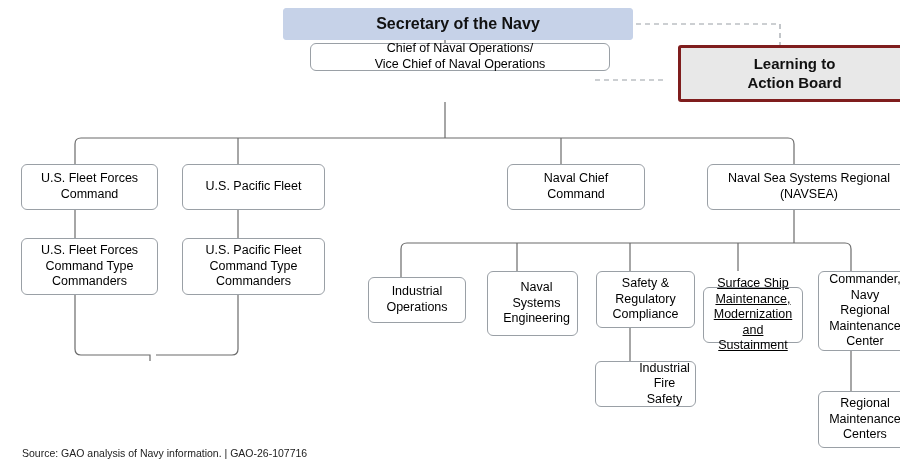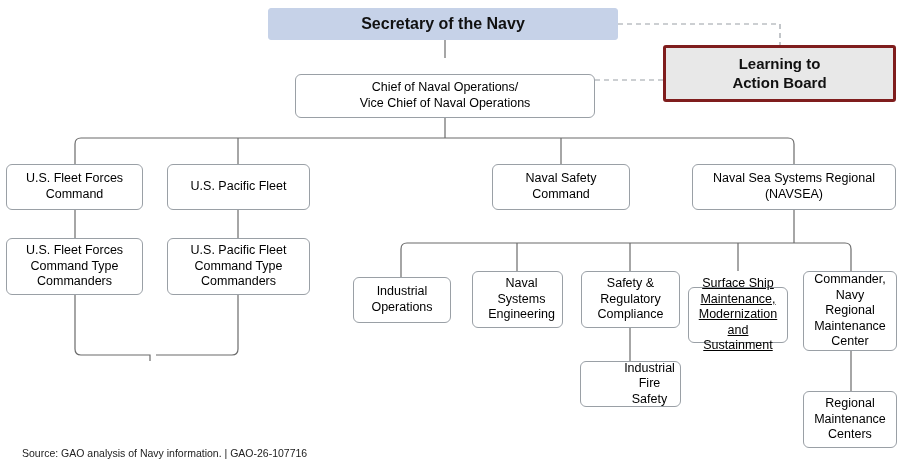--- a/index.html
+++ b/index.html
@@ -37,20 +37,21 @@
     justify-content: center;
     text-align: center;
     border: 1px solid #9aa0a6;
     border-radius: 6px;
     background: #ffffff;
     color: #000000;
     font-size: 12.5px;
     line-height: 1.25;
     padding: 4px 6px;
     white-space: pre-line;
+    margin-left: 15px;
   }
   .node.header {
     background: #c6d2e8;
     border: 1px solid #c6d2e8;
     border-radius: 3px;
     font-weight: bold;
     font-size: 16px;
     color: #111111;
   }
   .node.board {
@@ -99,40 +100,40 @@
     <path d="M 401 277 L 401 249 Q 401 243 407 243 L 845 243 Q 851 243 851 249 L 851 271" stroke="#6b6b6b" stroke-width="1.2" fill="none"></path>
     <line x1="517" y1="243" x2="517" y2="271" stroke="#6b6b6b" stroke-width="1.2"></line>
     <line x1="630" y1="243" x2="630" y2="271" stroke="#6b6b6b" stroke-width="1.2"></line>
     <line x1="738" y1="243" x2="738" y2="271" stroke="#6b6b6b" stroke-width="1.2"></line>
 
     <line x1="630" y1="328" x2="630" y2="361" stroke="#6b6b6b" stroke-width="1.2"></line>
 
     <line x1="851" y1="339" x2="851" y2="391" stroke="#6b6b6b" stroke-width="1.2"></line>
   </svg>
 <div class="node header" style="left: 268px; top: 8px; width: 350px; height: 32px;">Secretary of the Navy</div>
-    <div class="node" style="left: 295px; top: 74px; width: 300px; height: 44px;">Chief of Naval Operations/
+    <div class="node" style="left: 295px; top: 43px; width: 300px; height: 28px;">Chief of Naval Operations/
 Vice Chief of Naval Operations</div>
     <div class="node board" style="left: 663px; top: 45px; width: 233px; height: 57px;">Learning to
 Action Board</div>
     <div class="node" style="left: 6px; top: 164px; width: 137px; height: 46px;">U.S. Fleet Forces
 Command</div>
     <div class="node" style="left: 167px; top: 164px; width: 143px; height: 46px;">U.S. Pacific Fleet</div>
-    <div class="node" style="left: 492px; top: 164px; width: 138px; height: 46px;">Naval Safety
+    <div class="node" style="left: 492px; top: 164px; width: 138px; height: 46px;">Naval Chief
 Command</div>
     <div class="node" style="left: 692px; top: 164px; width: 204px; height: 46px;">Naval Sea Systems Regional
 (NAVSEA)</div>
     <div class="node" style="left: 6px; top: 238px; width: 137px; height: 57px;">U.S. Fleet Forces
 Command Type
 Commanders</div>
     <div class="node" style="left: 167px; top: 238px; width: 143px; height: 57px;">U.S. Pacific Fleet
 Command Type
 Commanders</div>
     <div class="node" style="left: 353px; top: 277px; width: 98px; height: 46px;">Industrial
 Operations</div>
-    <div class="node" style="left: 472px; top: 271px; width: 91px; height: 57px; padding-left: 14px;">Naval
+    <div class="node" style="left: 472px; top: 271px; width: 91px; height: 65px; padding-left: 14px;">Naval
 Systems
 Engineering</div>
     <div class="node" style="left: 581px; top: 271px; width: 99px; height: 57px;">Safety &amp;
 Regulatory
 Compliance</div>
     <div class="node" style="left: 688px; top: 287px; width: 100px; height: 56px; text-decoration: underline;">Surface Ship
 Maintenance,
 Modernization
 and
 Sustainment</div>

